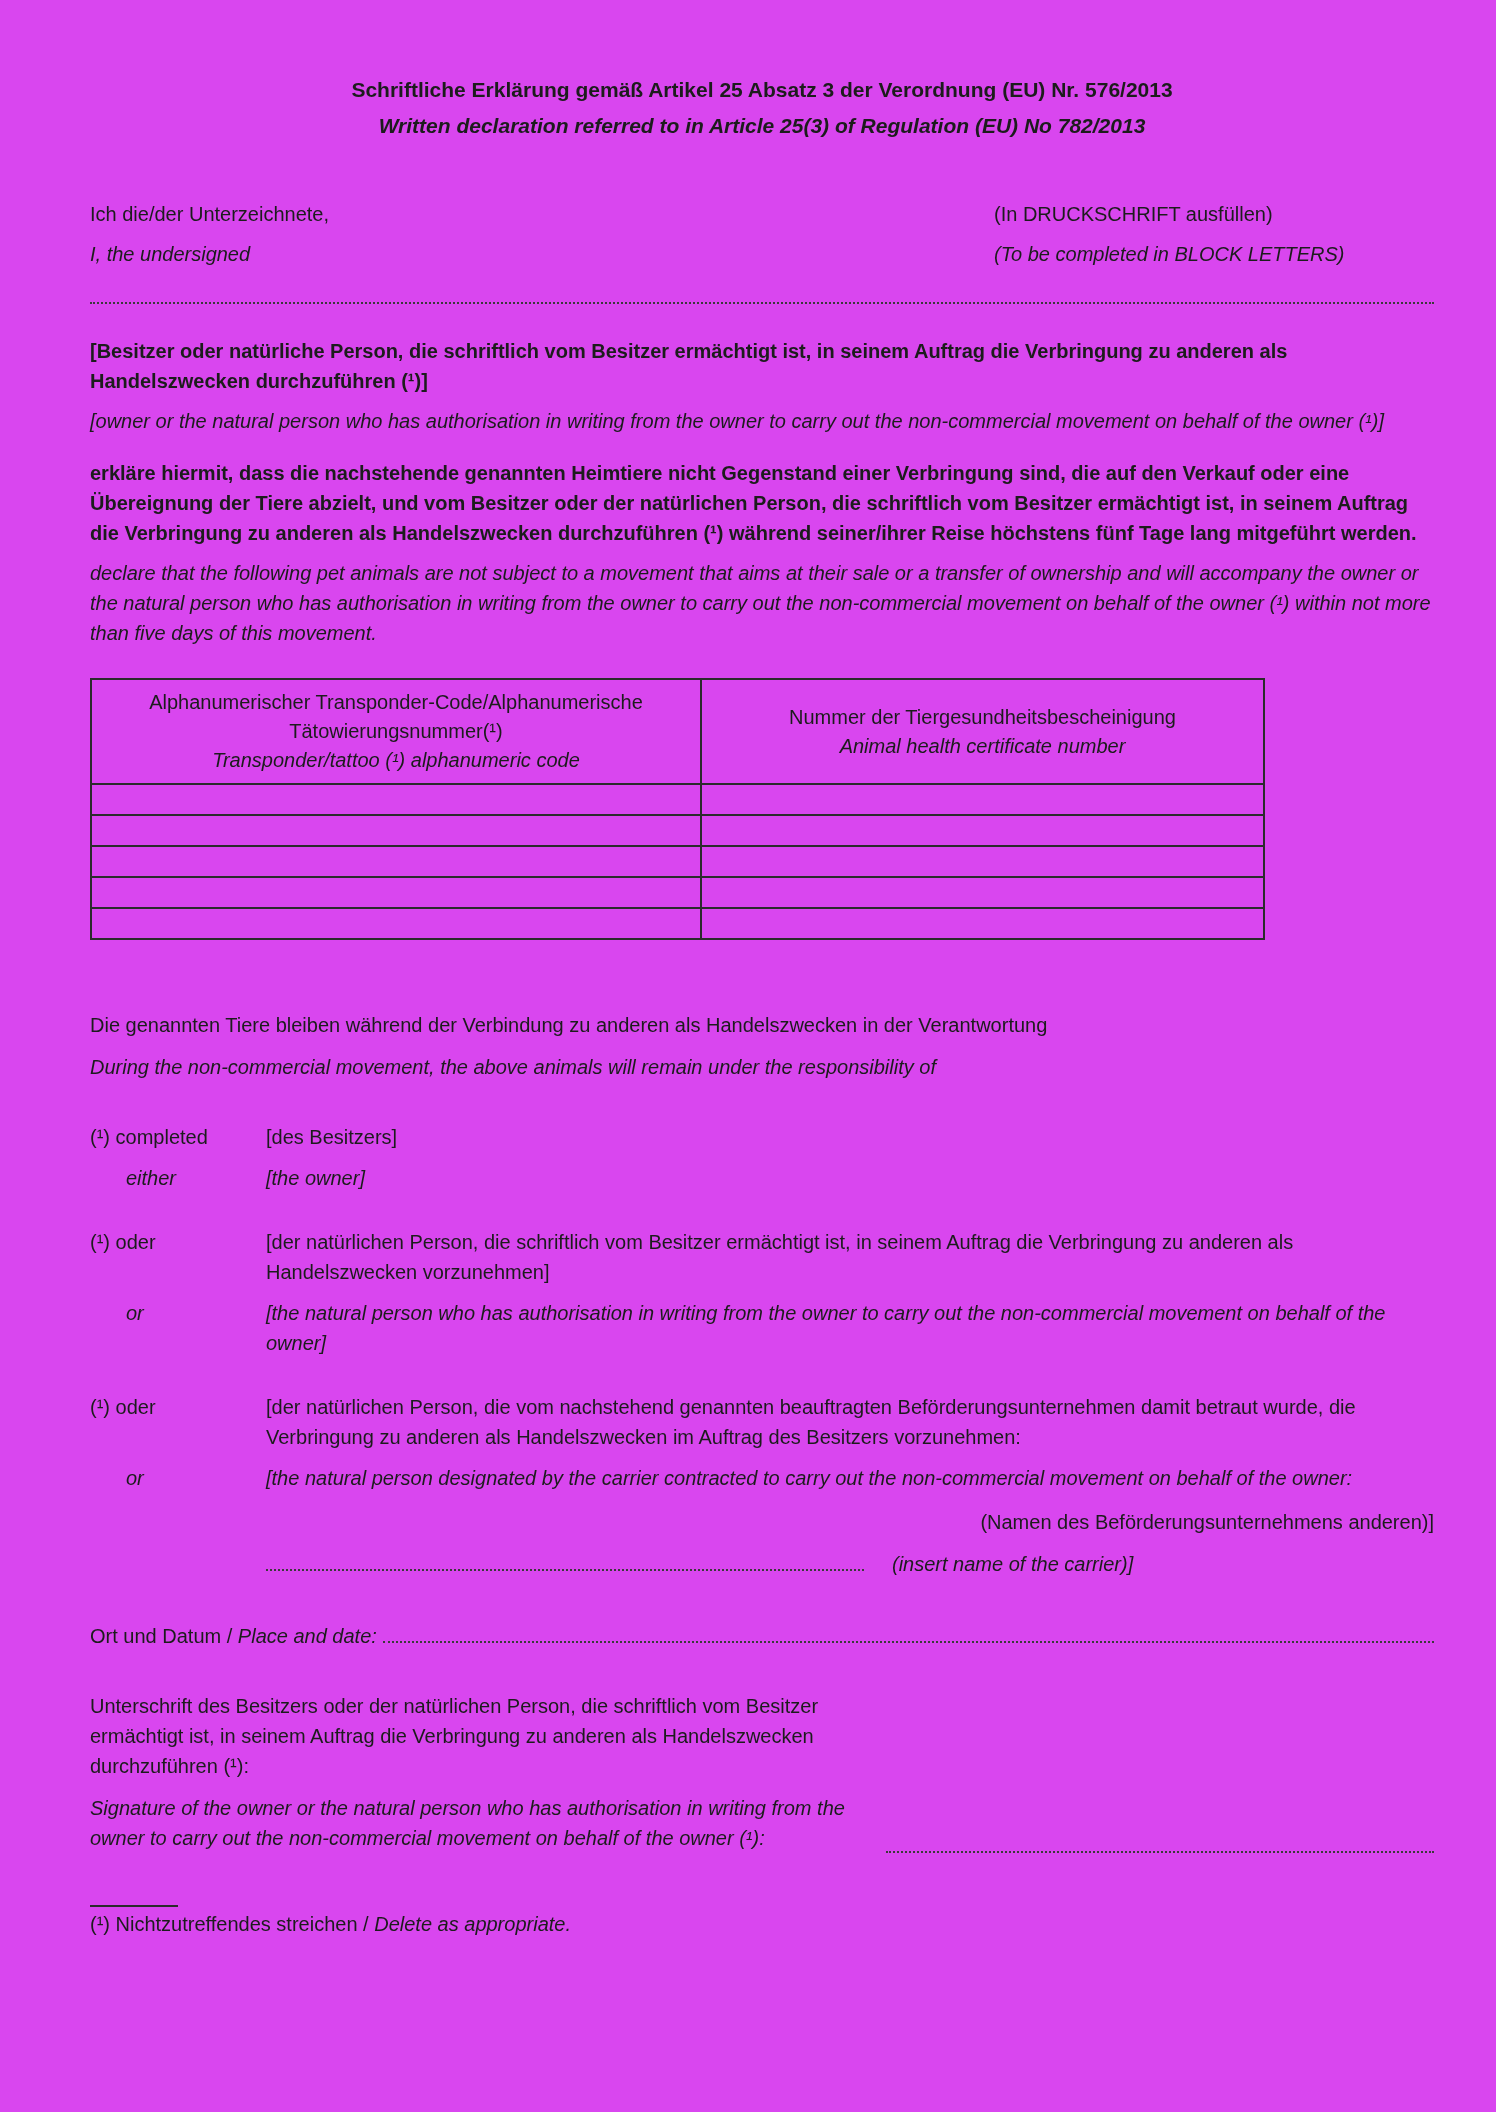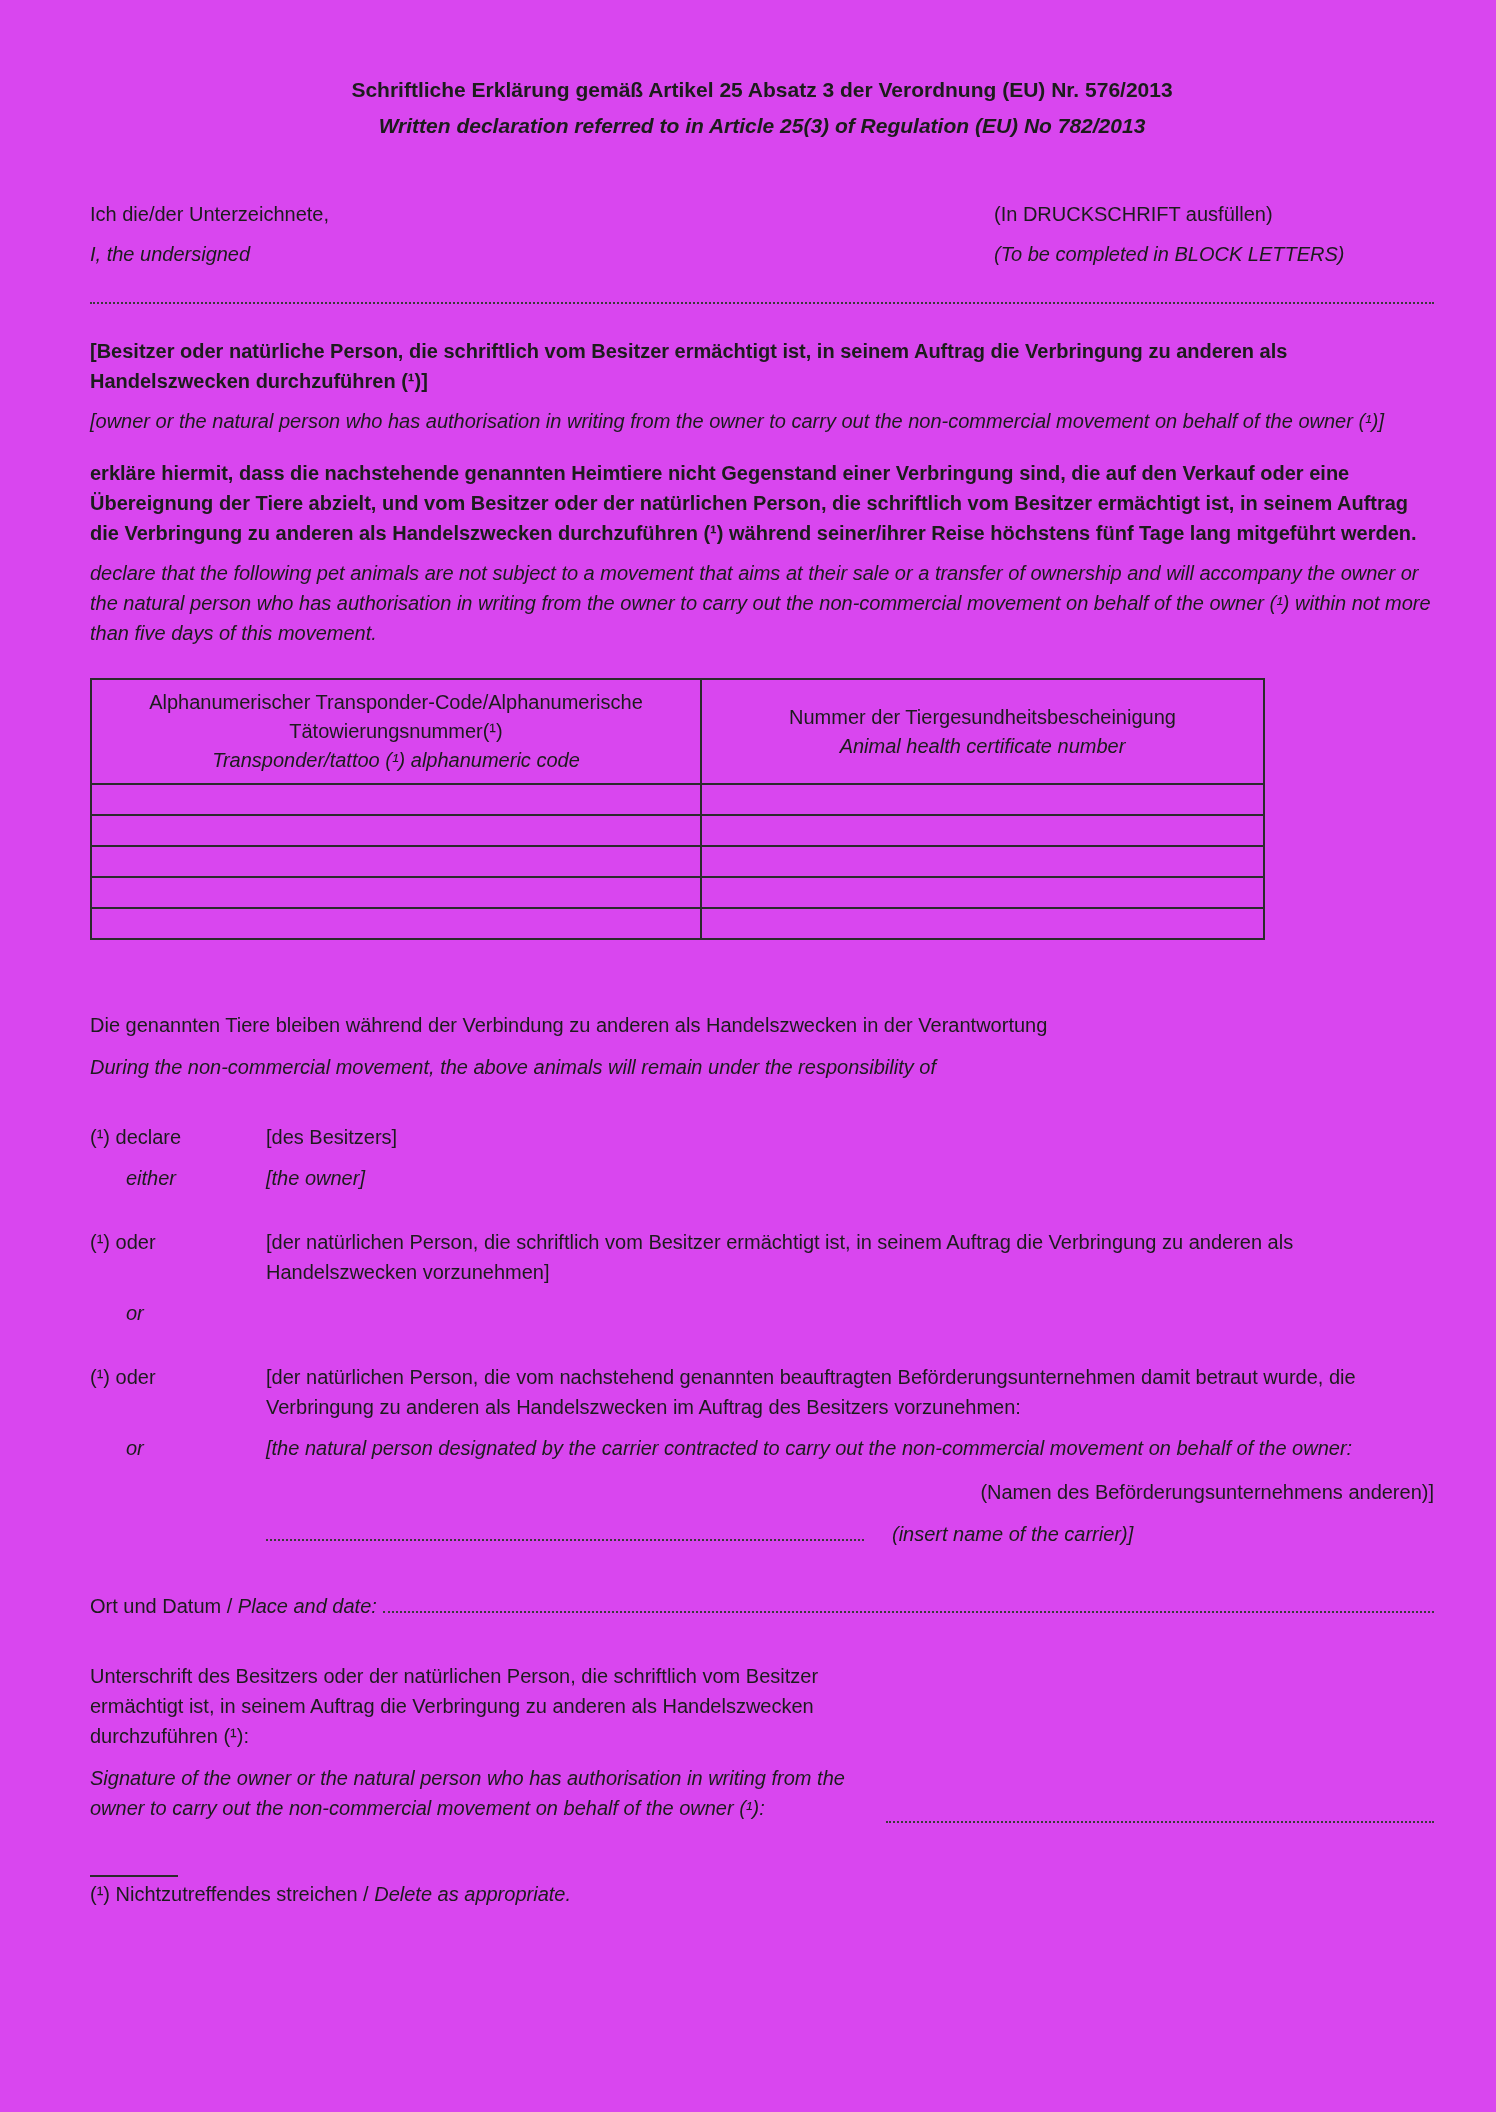--- a/index.html
+++ b/index.html
@@ -150,36 +150,37 @@
 
   <div class="resp">
     <div>Die genannten Tiere bleiben während der Verbindung zu anderen als Handelszwecken in der Verantwortung</div>
     <div class="it en">During the non-commercial movement, the above animals will remain under the responsibility of</div>
   </div>
 
   <div class="options">
 
     <div class="opt-block">
       <div class="opt-row">
-        <div><span>(¹)</span> <span>declare</span></div>
+        <div><span>(¹)</span> <span>completed</span></div>
         <div>[des Besitzers]</div>
       </div>
       <div class="opt-row en-row">
         <div class="word-en">either</div>
         <div>[the owner]</div>
       </div>
     </div>
 
     <div class="opt-block">
       <div class="opt-row">
         <div><span>(¹)</span> <span>oder</span></div>
         <div>[der natürlichen Person, die schriftlich vom Besitzer ermächtigt ist, in seinem Auftrag die Verbringung zu anderen als Handelszwecken vorzunehmen]</div>
       </div>
       <div class="opt-row en-row">
         <div class="word-en">or</div>
+        <div>[the natural person who has authorisation in writing from the owner to carry out the non-commercial movement on behalf of the owner]</div>
       </div>
     </div>
 
     <div class="opt-block">
       <div class="opt-row">
         <div><span>(¹)</span> <span>oder</span></div>
         <div>[der natürlichen Person, die vom nachstehend genannten beauftragten Beförderungsunternehmen damit betraut wurde, die Verbringung zu anderen als Handelszwecken im Auftrag des Besitzers vorzunehmen:</div>
       </div>
       <div class="opt-row en-row">
         <div class="word-en">or</div>

